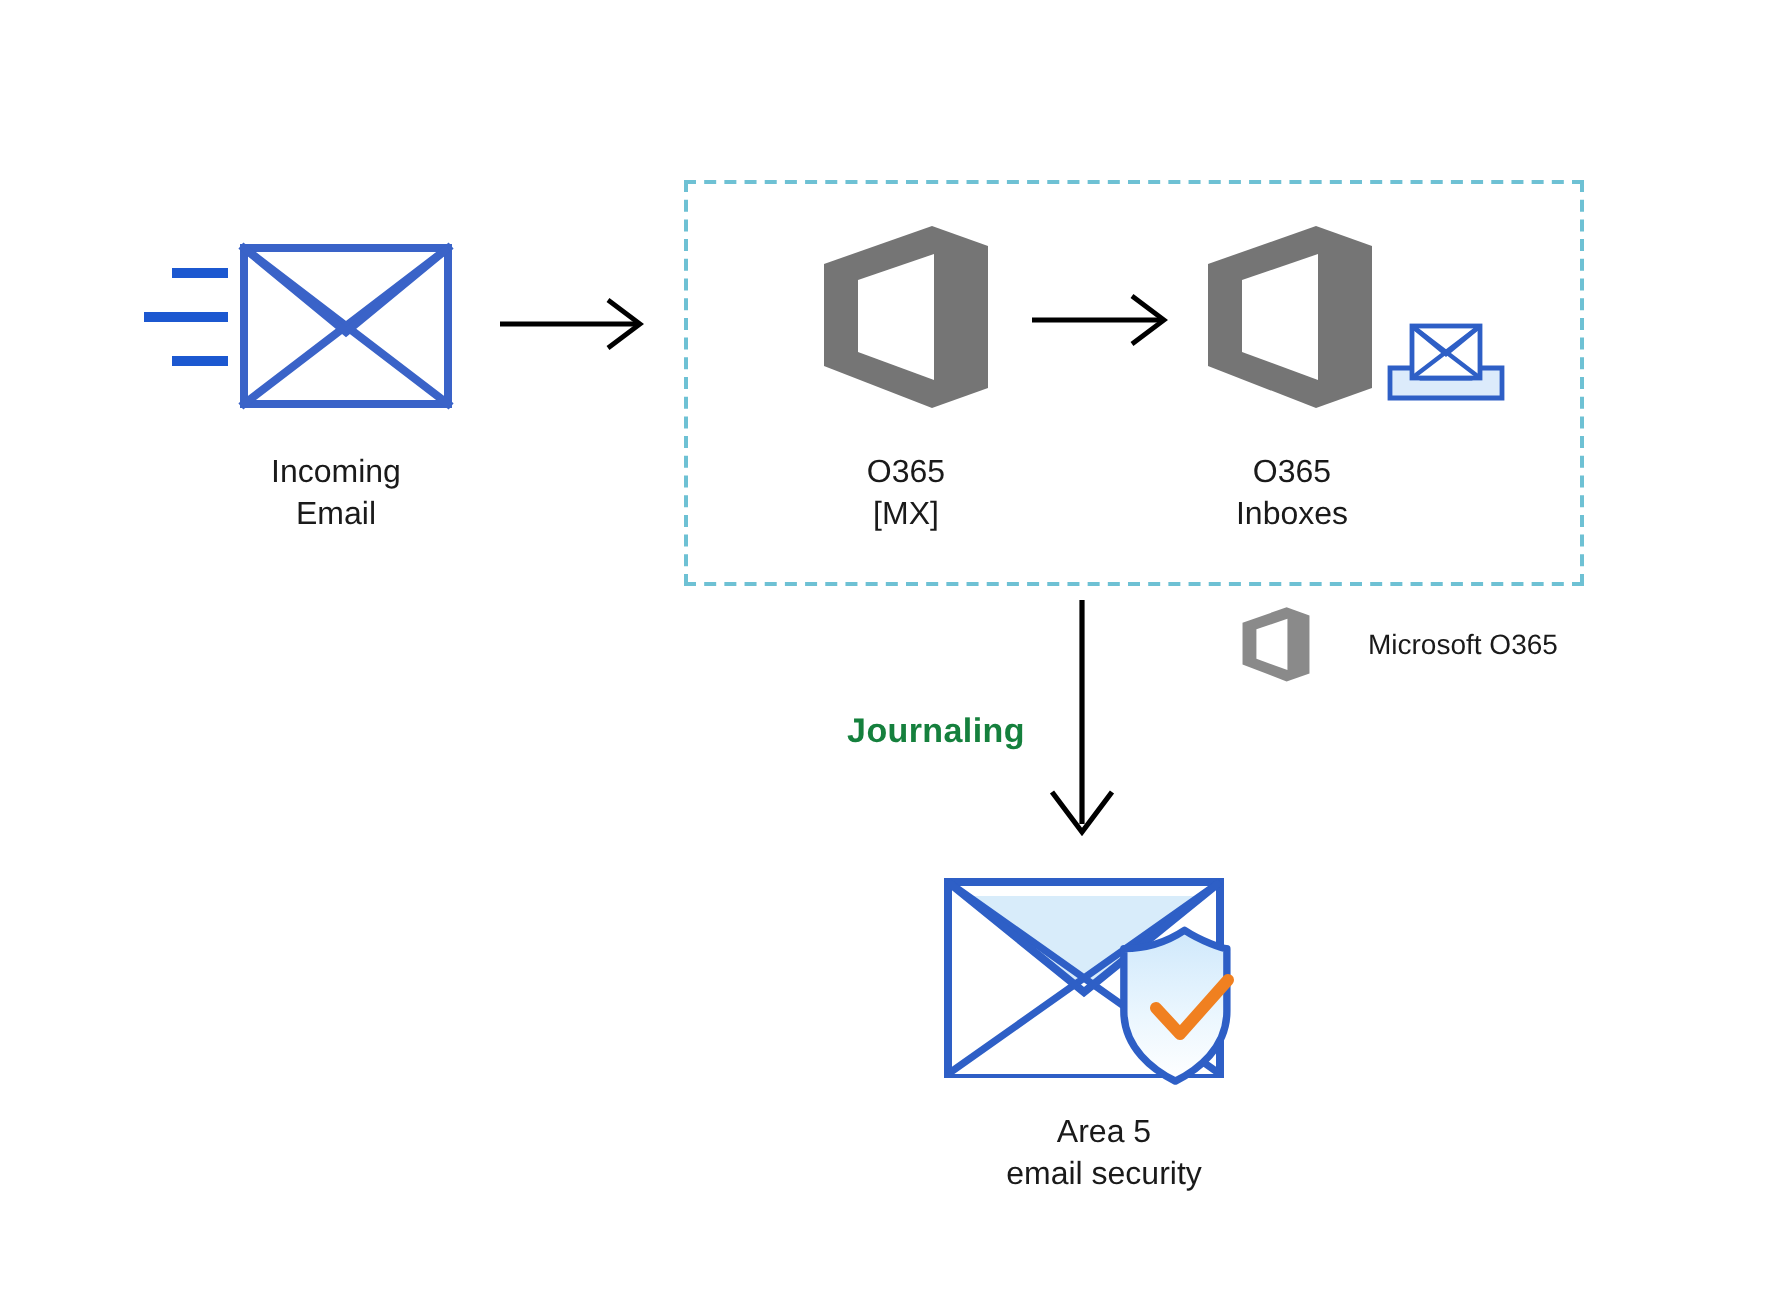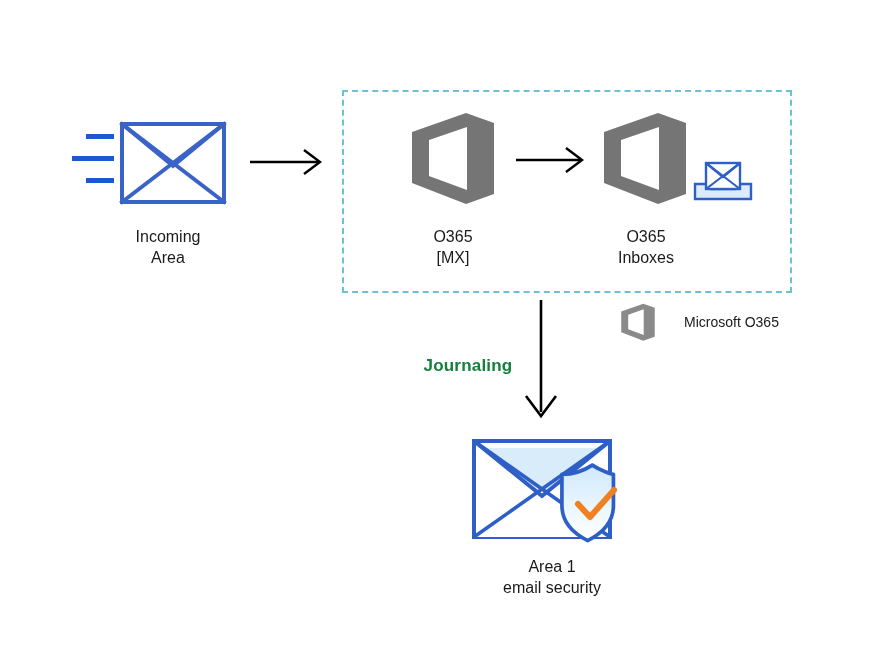--- a/index.html
+++ b/index.html
@@ -67,21 +67,21 @@
       <rect x="16" y="58" width="28" height="5" fill="#1c58d0"></rect>
 
       <rect x="52" y="4" width="102" height="78" fill="#ffffff" stroke="#3a63c8" stroke-width="4"></rect>
 
       <path d="M52,4 L154,82 M154,4 L52,82" fill="none" stroke="#3a63c8" stroke-width="4" stroke-linecap="square"></path>
 
       <path d="M52,4 L103,46 L154,4" fill="none" stroke="#3a63c8" stroke-width="4" stroke-linejoin="miter"></path>
     </svg>
   </div>
   <div class="label" style="left:88px; top:226px; width:160px;">Incoming
-Area</div>
+Email</div>
 
   <div class="node" style="left:250px; top:145px;">
     <svg width="76" height="34" viewBox="0 0 76 34">
       <line x1="0" y1="17" x2="68" y2="17" stroke="#000000" stroke-width="2.4"></line>
       <polyline points="54,5 70,17 54,29" fill="none" stroke="#000000" stroke-width="2.4" stroke-linecap="butt" stroke-linejoin="miter"></polyline>
     </svg>
   </div>
 
   <div class="node" style="left:404px; top:110px;">
     <svg width="98" height="96" viewBox="0 0 98 96">
@@ -165,16 +165,16 @@
       <path d="M110,40
                C122,40 134,36 143,30
                C152,36 164,40 166,40
                L166,74
                C166,94 150,106 138,112
                C126,106 110,94 110,74 Z" fill="url(#shieldGrad)" stroke="#2e5fc6" stroke-width="4" stroke-linejoin="round" transform="translate(-22,-2) scale(0.92) translate(16,6)"></path>
 
       <polyline points="110,70 122,83 146,56" fill="none" stroke="#f08020" stroke-width="6" stroke-linecap="round" stroke-linejoin="round"></polyline>
     </svg>
   </div>
-  <div class="label" style="left:468px; top:556px; width:168px;">Area 1
+  <div class="label" style="left:468px; top:556px; width:168px;">Area 5
 email security</div>
 
 </div>
 
 </body></html>

